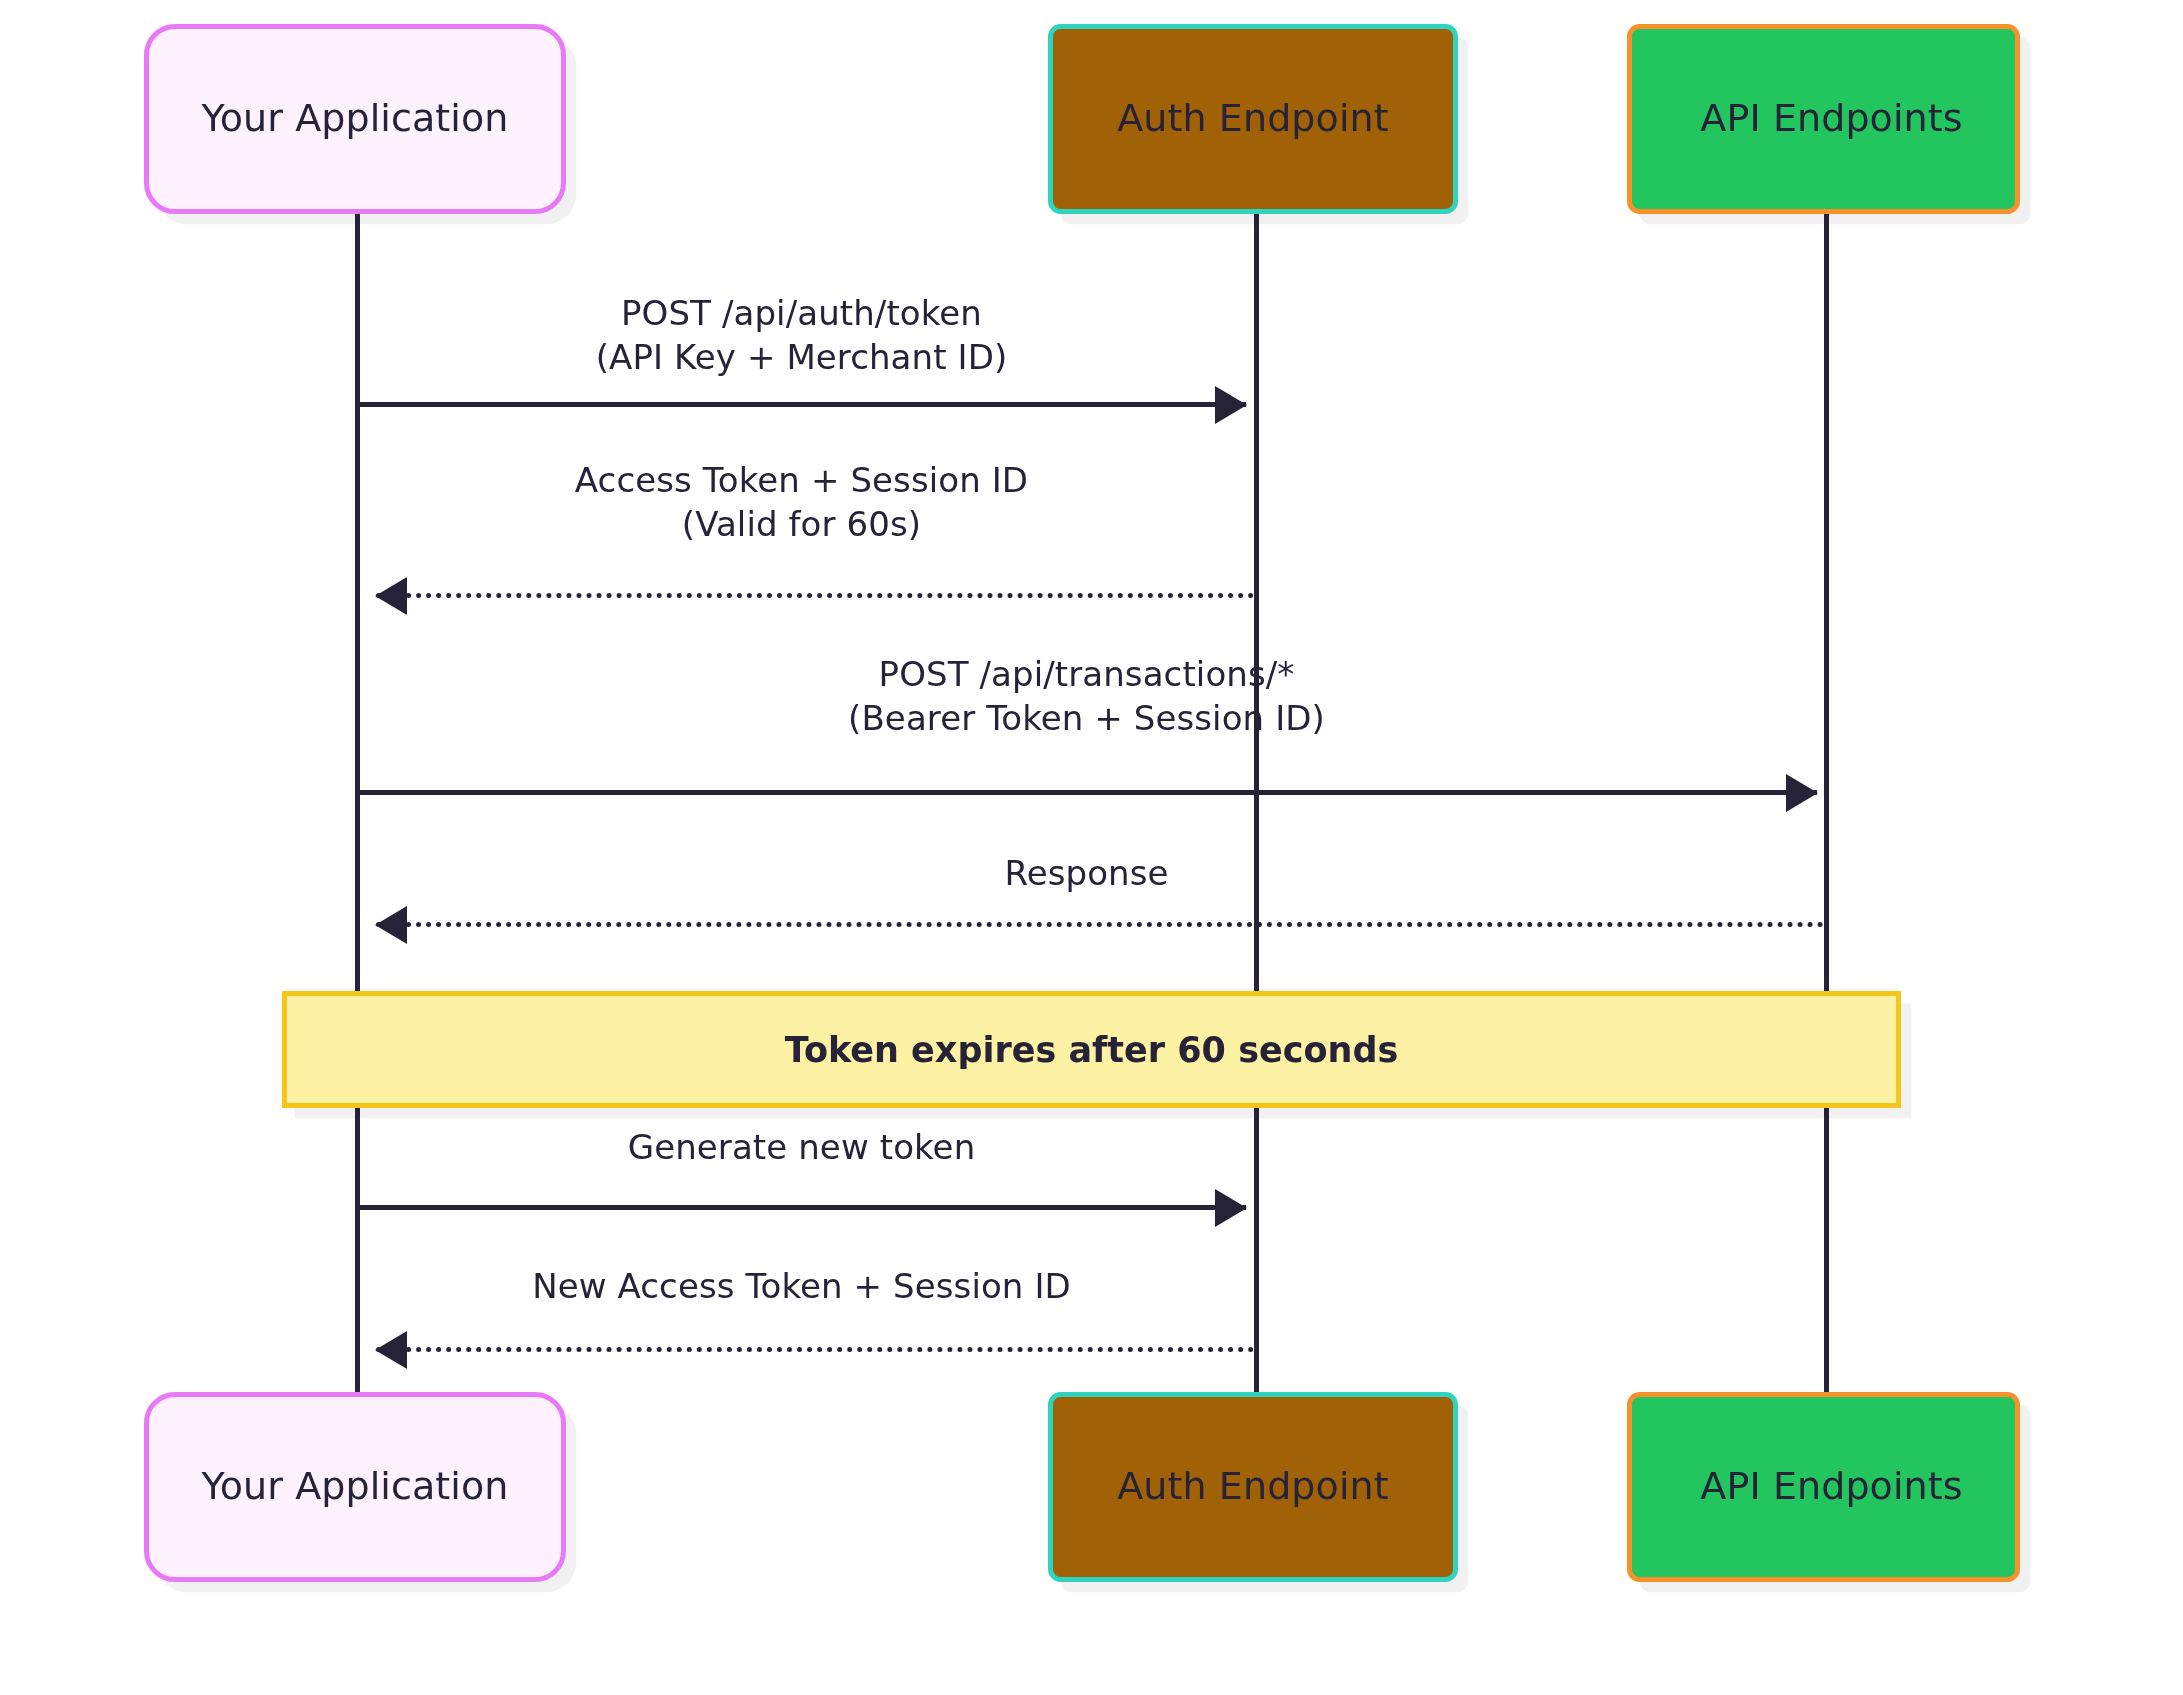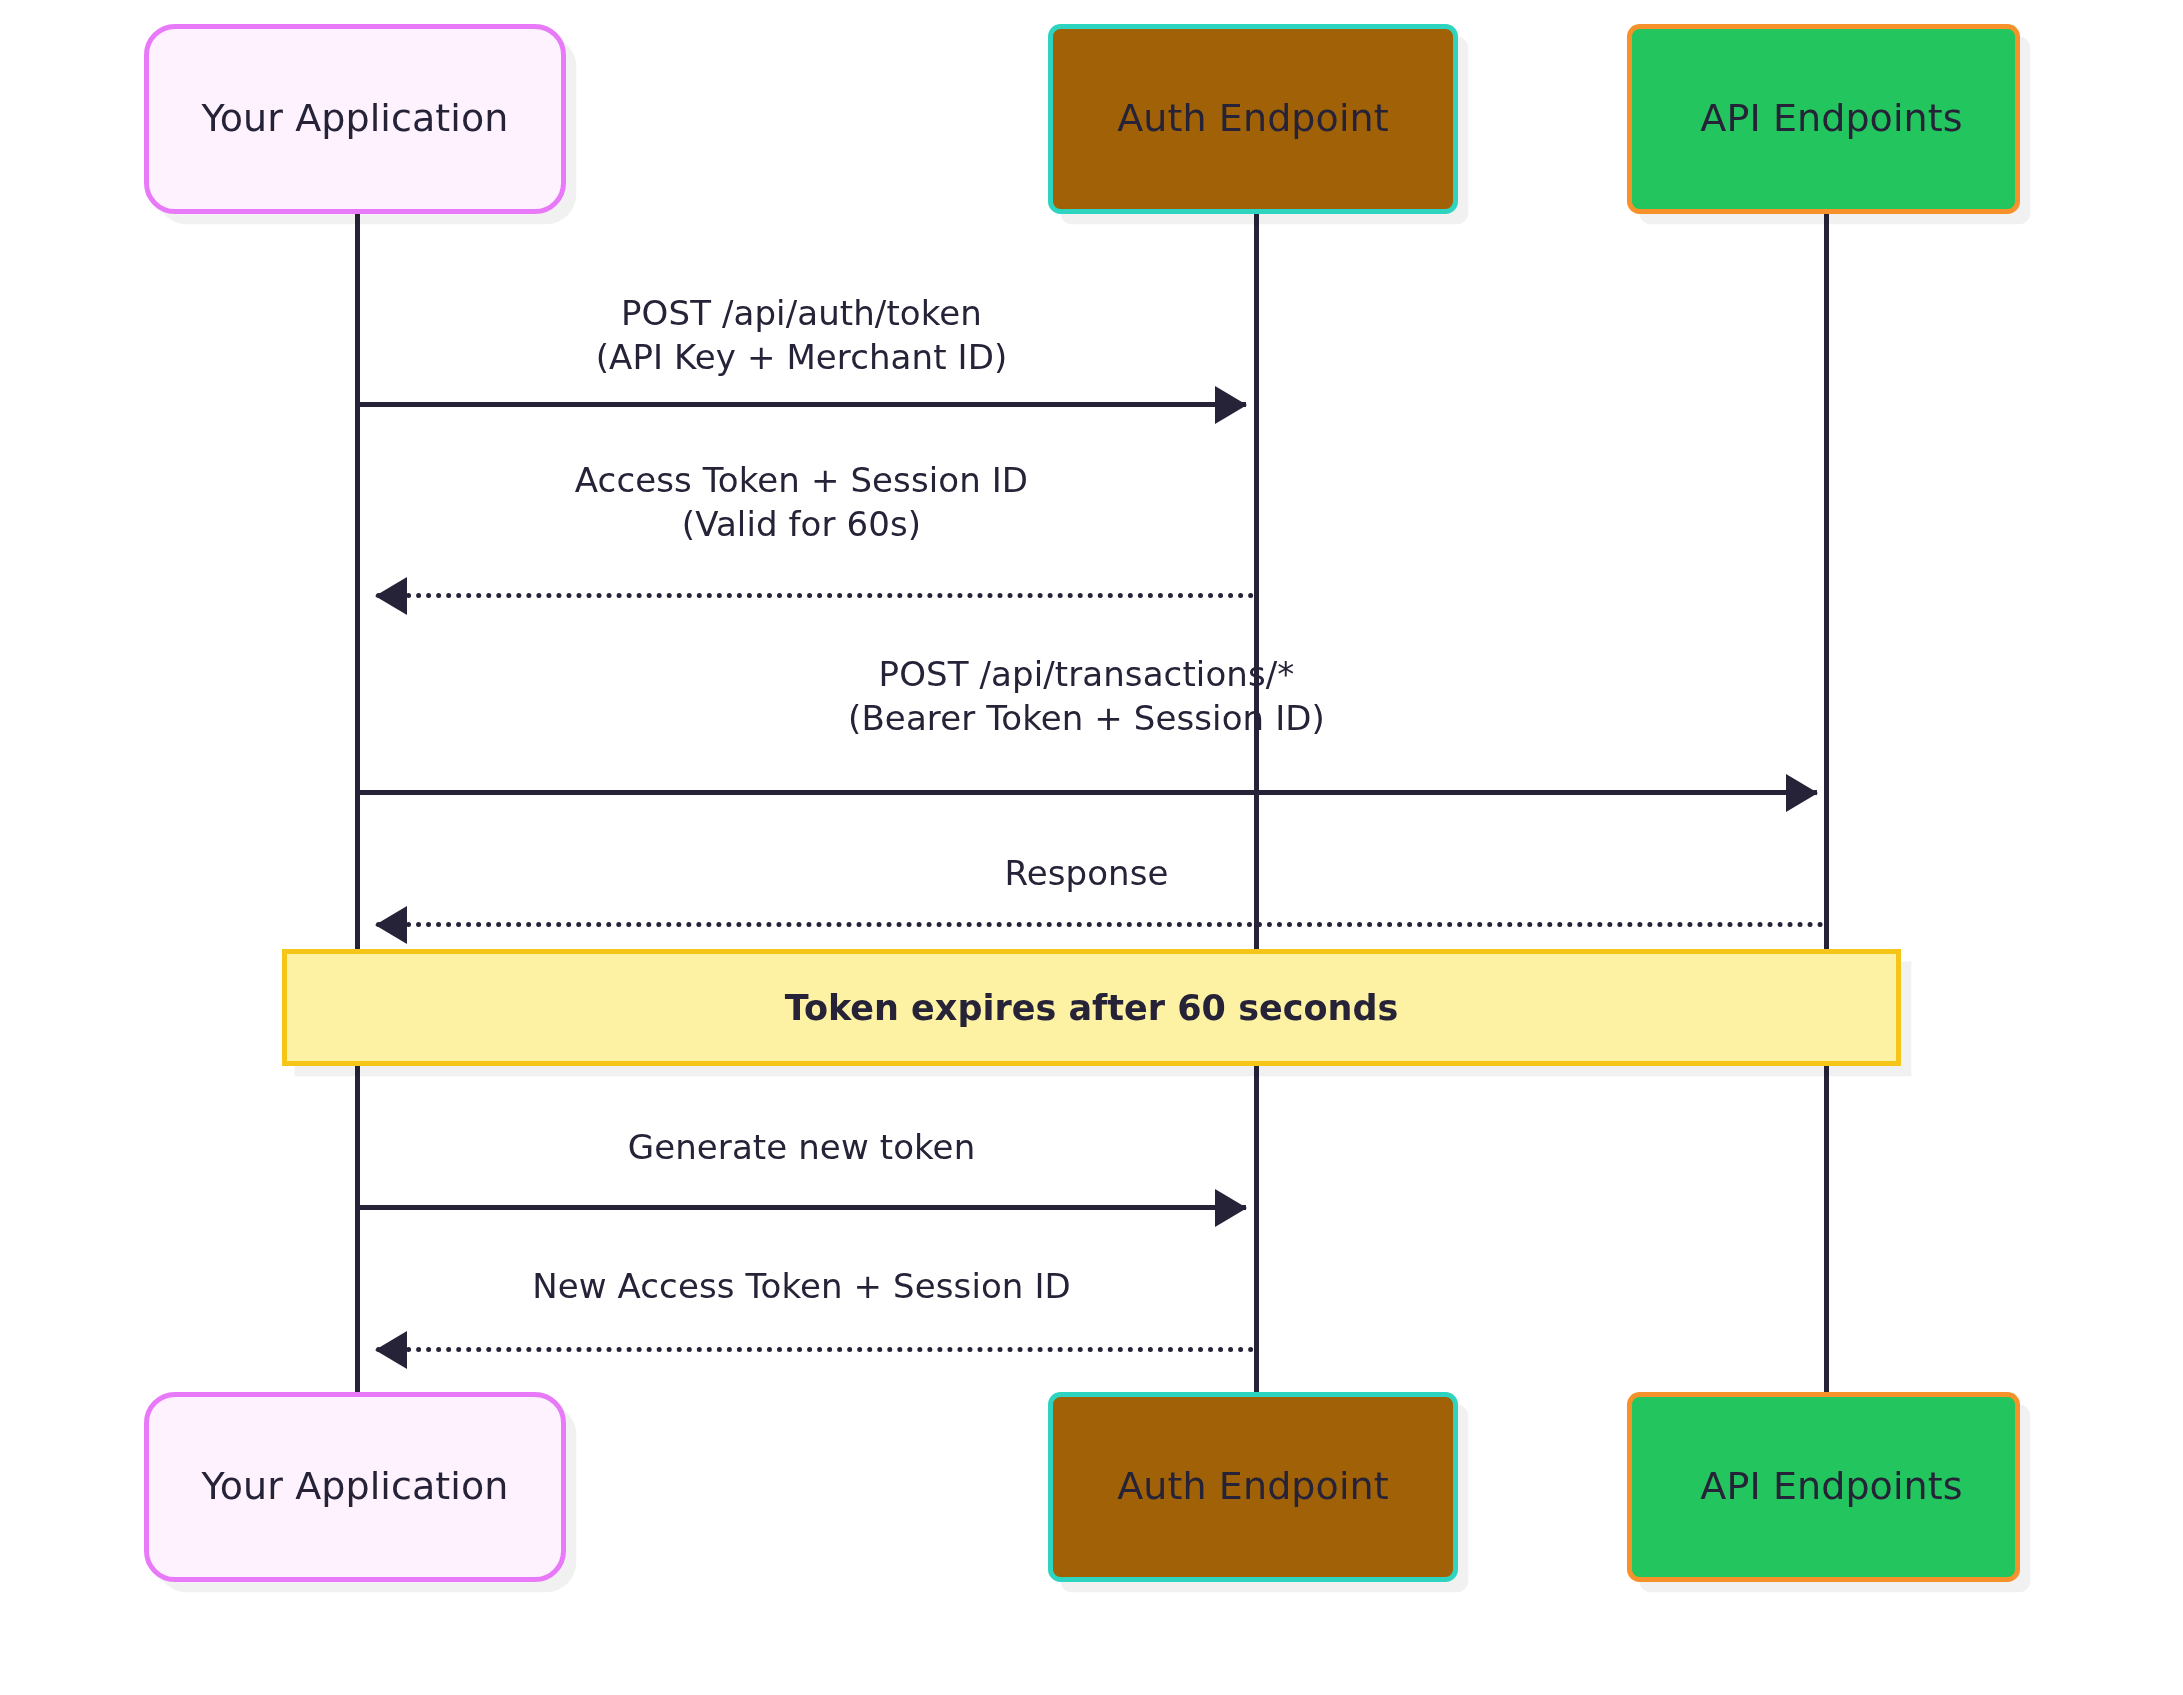--- a/index.html
+++ b/index.html
@@ -110,20 +110,21 @@
     border: 5.1px solid #F5C518;
     background: #FDF2A4;
     display: flex;
     align-items: center;
     justify-content: center;
     color: #262338;
     font-size: 35px;
     font-weight: bold;
     text-align: right;
     box-shadow: 11.4px 11.4px 0 -1.1px rgba(0,0,0,0.055);
+    margin-top: 42px;
   }
 </style>
 </head>
 <body>
 
 <div id="stage">
 
   <div class="lifeline" style="left:355px; top:214px; height:1180px;"></div>
   <div class="lifeline" style="left:1254px; top:214px; height:1180px;"></div>
   <div class="lifeline" style="left:1824px; top:214px; height:1180px;"></div>

